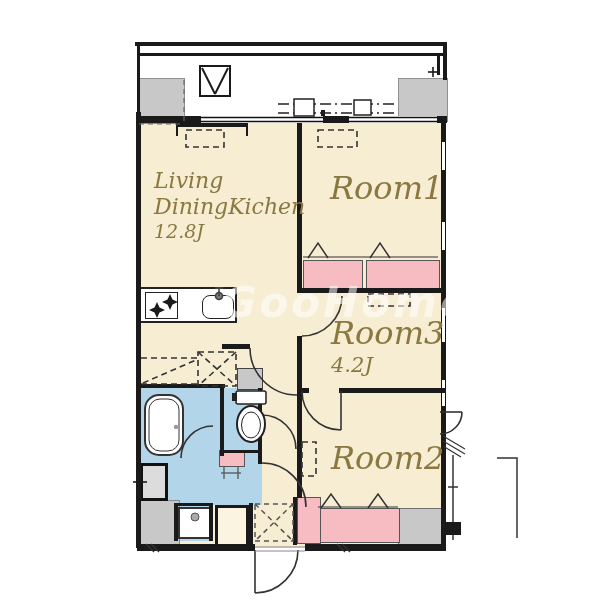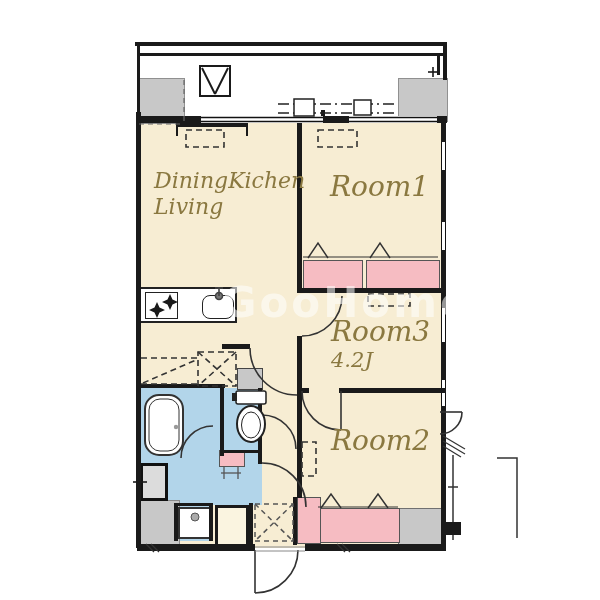--- a/index.html
+++ b/index.html
@@ -6,22 +6,22 @@
   #plan{position:relative;width:600px;height:600px;background:#fff;overflow:hidden;
         font-family:"DejaVu Serif", "Liberation Serif", serif;}
   .fill{position:absolute;z-index:1;}
   .wall{position:absolute;background:var(--wall);z-index:2;}
   .winseg{position:absolute;background:#fff;border-left:1px solid #111;border-right:1px solid #111;z-index:2;box-sizing:border-box;}
   svg.lines{position:absolute;left:0;top:0;z-index:3;pointer-events:none;}
   .lbl{position:absolute;z-index:4;color:var(--label-text);font-style:italic;line-height:1.18;white-space:nowrap;}
   .title{position:absolute;left:0;right:0;top:2px;text-align:center;font-size:30px;z-index:4;
          color:var(--label-text);font-style:italic;letter-spacing:1px;}
   .wm{position:absolute;left:222px;top:278px;z-index:5;font-family:"DejaVu Sans","Liberation Sans",sans-serif;
-      font-weight:bold;font-size:42px;color:rgba(255,255,255,0.55);letter-spacing:3px;}
-  .roomname{font-size:28px;}
+      font-weight:bold;font-style:italic;font-size:42px;color:rgba(255,255,255,0.55);letter-spacing:3px;}
+  .roomname{font-size:32px;}
   .roomsize{font-size:21px;}
   .fixture{position:absolute;z-index:2;box-sizing:border-box;background:#fff;}
 </style>
 </head>
 <body>
 
 <div id="plan">
 
   <div class="fill" style="left:140px;top:122px;width:304px;height:426px;background:var(--room-fill);"></div>
 
@@ -223,31 +223,32 @@
     </g>
 
     <g stroke="#666" stroke-width="1.2" stroke-dasharray="5 4">
       <line x1="139" y1="124" x2="183" y2="124"></line>
         <line x1="184" y1="80" x2="184" y2="122"></line>
     </g>
   </svg>
 
 
   <div class="lbl" style="left:154px;top:168px;font-size:22px;">
+    <div>Living</div>
     <div>DiningKichen</div>
-    <div>Living</div>
+    <div style="font-size:19px;">12.8J</div>
   </div>
 
   <div class="lbl" style="left:330px;top:170px;">
     <div class="roomname">Room1</div>
   </div>
 
   <div class="lbl" style="left:331px;top:315px;">
     <div class="roomname">Room3</div>
     <div class="roomsize">4.2J</div>
   </div>
 
-  <div class="lbl" style="left:331px;top:424px;">
+  <div class="lbl" style="left:331px;top:440px;">
     <div class="roomname">Room2</div>
   </div>
 
   <div class="wm">GooHome</div>
 </div>
 
 </body></html>

